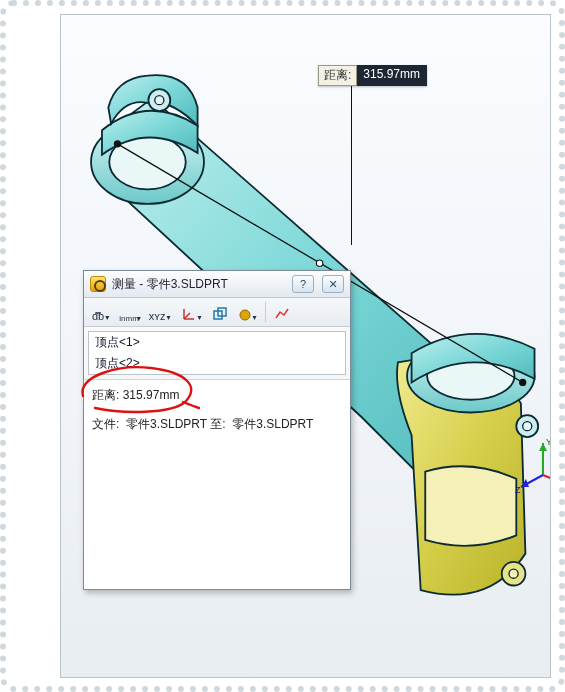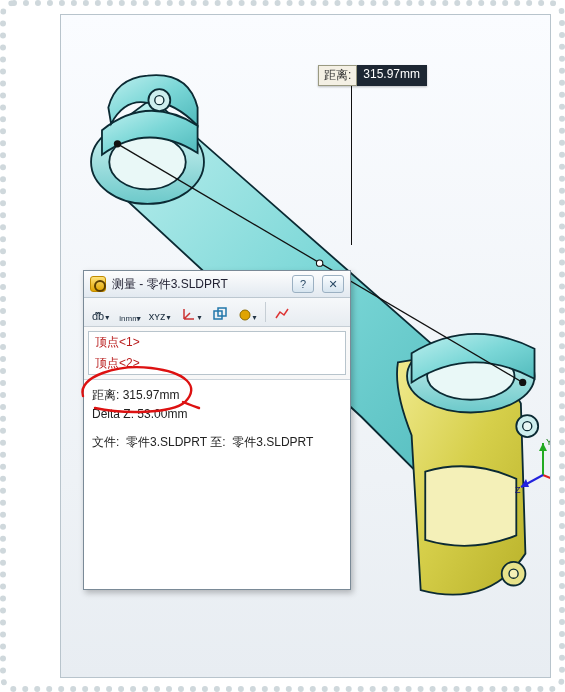--- a/index.html
+++ b/index.html
@@ -87,21 +87,21 @@
     font-size:11px;color:#234; position:relative;
   }
   .tbtn .drop{font-size:8px;color:#234;margin-left:1px;}
   .tbtn svg{display:block;}
   .sep{width:1px;height:20px;background:#c6ced5;margin:0 2px;}
   
   .sel{
     margin:4px;border:1px solid #b8c4cc;background:#fff;
     font-size:12px;
   }
-  .sel div{padding:2px 6px;color:#b91c1c;}
+  .sel div{padding:2px 6px;color:#0f172a;}
   
   .results{
     padding:6px 8px 10px; line-height:1.55;
     background:#fff;border-top:1px solid #ccd4db;
     font-size:12px;color:#222;min-height:210px;
     position:relative;
   }
   .results .row{white-space:pre;}
   
   
@@ -235,21 +235,20 @@
               <polyline points="2,12 6,6 10,9 14,3" fill="none" stroke="#d33" stroke-width="1.5"></polyline>
             </svg>
         </div>
       </div>
       <div class="sel">
         <div>顶点&lt;1&gt;</div>
         <div>顶点&lt;2&gt;</div>
       </div>
       <div class="results">
         <div class="row"><span>距离:</span> <span>315.97mm</span></div>
-        <div class="row"><span>Delta Z:</span> <span>53.00mm</span></div>
         <div class="row" style="height:10px"></div>
         <div class="row">文件:  零件3.SLDPRT 至:  零件3.SLDPRT</div>
       </div>
     </div>
 
     <div class="redmark">
       <svg viewBox="0 0 128 54">
         <path d="M10 34 C 4 14, 46 2, 78 6 C 112 10, 128 24, 112 40 C 98 52, 50 52, 22 46" fill="none" stroke="#d11" stroke-width="2.4" stroke-linecap="round"></path>
         <path d="M110 40 C 120 44, 126 46, 126 46" fill="none" stroke="#d11" stroke-width="2.4" stroke-linecap="round"></path>
       </svg>

